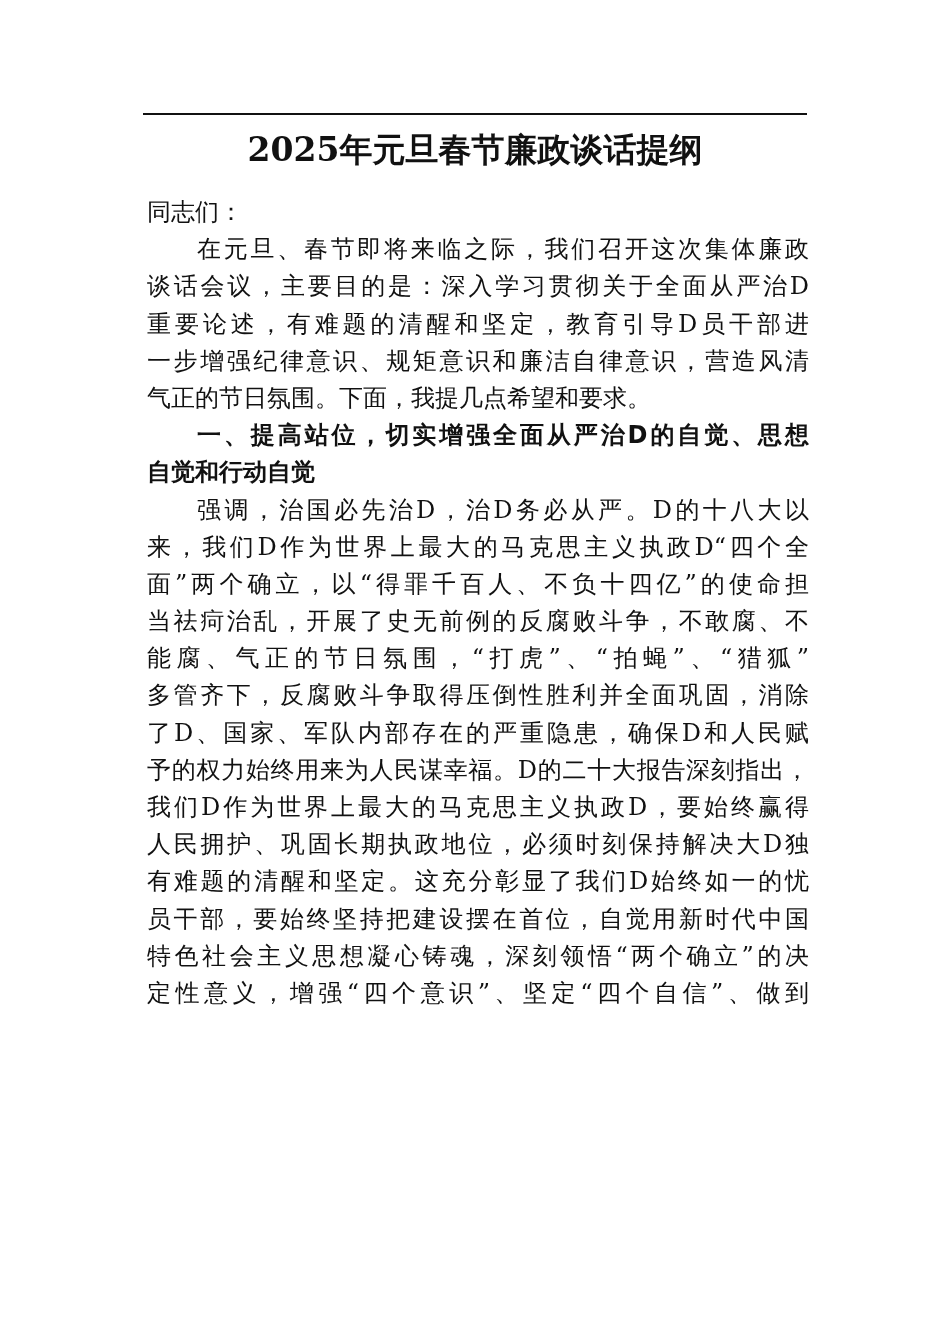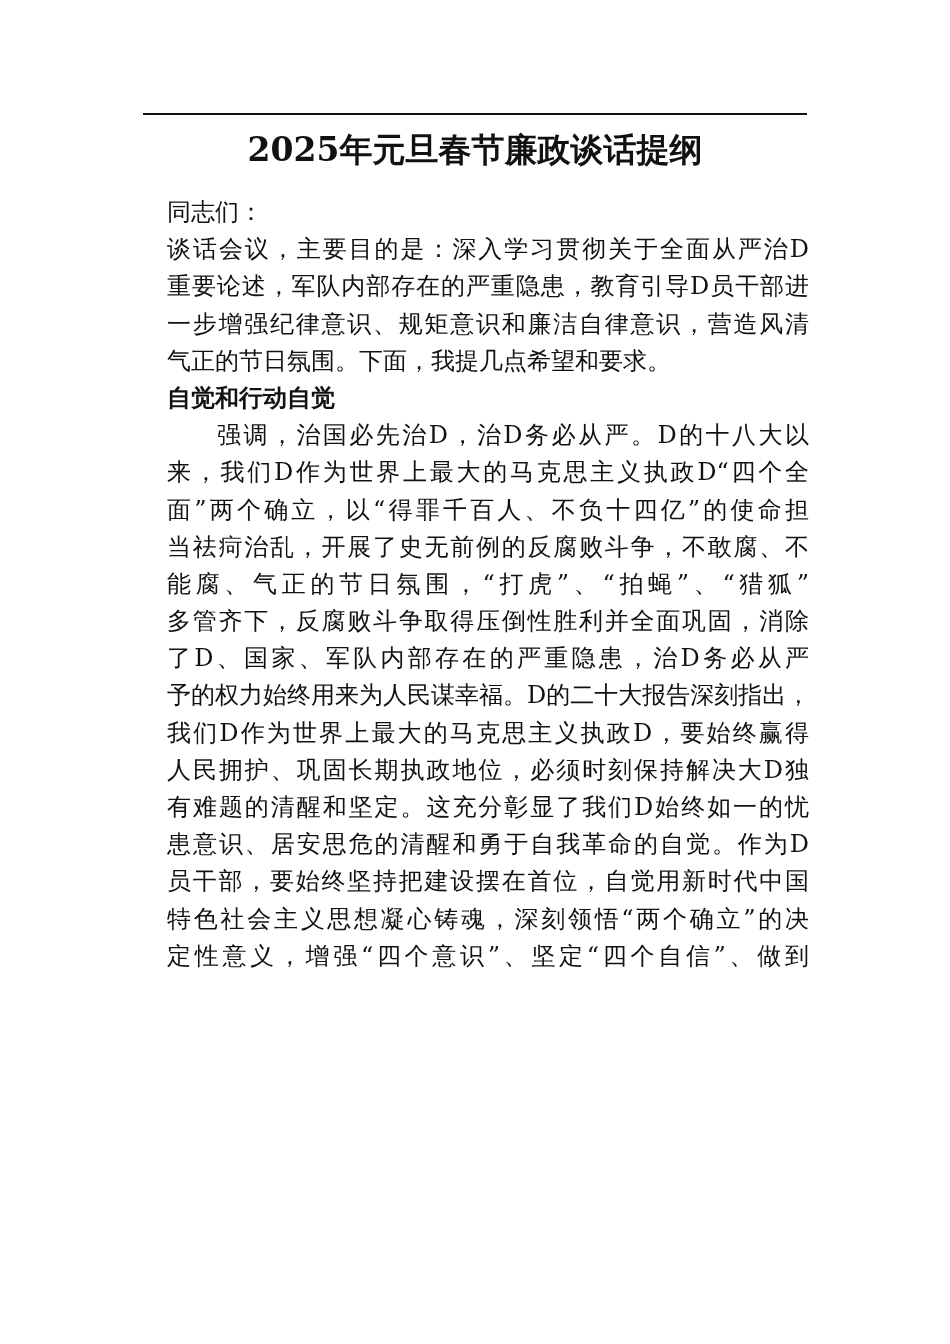--- a/index.html
+++ b/index.html
@@ -9,51 +9,52 @@
   .title {
     position: absolute; left: 143px; top: 126px; width: 664px; text-align: center;
     font-family: "DejaVu Serif", "Liberation Serif", serif; font-weight: bold;
     font-size: 33px; line-height: 48px; color: #111; letter-spacing: 0px;
   }
   .content {
     position: absolute; left: 147px; top: 194px; width: 662px;
     font-family: "DejaVu Serif", "Liberation Serif", serif;
     font-size: 24px; line-height: 37.2px; color: #111;
   }
-  .line { display: block; white-space: nowrap; text-align: justify; text-align-last: justify; height: 37.2px; margin-left: 20px; }
+  .line { display: block; white-space: nowrap; text-align: justify; text-align-last: justify; height: 37.2px; }
   .line.last { text-align-last: left; }
   .line.salutation { text-align-last: left; }
   .heading { font-family: "DejaVu Sans", "Liberation Sans", sans-serif; font-weight: bold; }
   .indent { padding-left: 50px; }
 </style>
 </head>
 <body>
 
 <div class="page">
   <div class="rule"></div>
   <div class="title">2025年元旦春节廉政谈话提纲</div>
 
   <div class="content">
     <span class="line salutation">同志们：</span>
     <div id="lines">
+        <span class="line indent">在元旦、春节即将来临之际，我们召开这次集体廉政</span>
         <span class="line">谈话会议，主要目的是：深入学习贯彻关于全面从严治D</span>
-        <span class="line">重要论述，军队内部存在的严重隐患，教育引导D员干部进</span>
+        <span class="line">重要论述，有难题的清醒和坚定，教育引导D员干部进</span>
         <span class="line">一步增强纪律意识、规矩意识和廉洁自律意识，营造风清</span>
         <span class="line last">气正的节日氛围。下面，我提几点希望和要求。</span>
+        <span class="line indent heading">一、提高站位，切实增强全面从严治D的自觉、思想</span>
         <span class="line heading last">自觉和行动自觉</span>
         <span class="line indent">强调，治国必先治D，治D务必从严。D的十八大以</span>
         <span class="line">来，我们D作为世界上最大的马克思主义执政D“四个全</span>
         <span class="line">面”两个确立，以“得罪千百人、不负十四亿”的使命担</span>
         <span class="line">当祛疴治乱，开展了史无前例的反腐败斗争，不敢腐、不</span>
         <span class="line">能腐、气正的节日氛围，“打虎”、“拍蝇”、“猎狐”</span>
         <span class="line">多管齐下，反腐败斗争取得压倒性胜利并全面巩固，消除</span>
-        <span class="line">了D、国家、军队内部存在的严重隐患，治D务必从严</span>
+        <span class="line">了D、国家、军队内部存在的严重隐患，确保D和人民赋</span>
         <span class="line">予的权力始终用来为人民谋幸福。D的二十大报告深刻指出，</span>
         <span class="line">我们D作为世界上最大的马克思主义执政D，要始终赢得</span>
         <span class="line">人民拥护、巩固长期执政地位，必须时刻保持解决大D独</span>
         <span class="line">有难题的清醒和坚定。这充分彰显了我们D始终如一的忧</span>
-        <span class="line">患意识、居安思危的清醒和勇于自我革命的自觉。作为D</span>
         <span class="line">员干部，要始终坚持把建设摆在首位，自觉用新时代中国</span>
         <span class="line">特色社会主义思想凝心铸魂，深刻领悟“两个确立”的决</span>
         <span class="line">定性意义，增强“四个意识”、坚定“四个自信”、做到</span>
       </div>
   </div>
 </div>
 
 </body></html>

